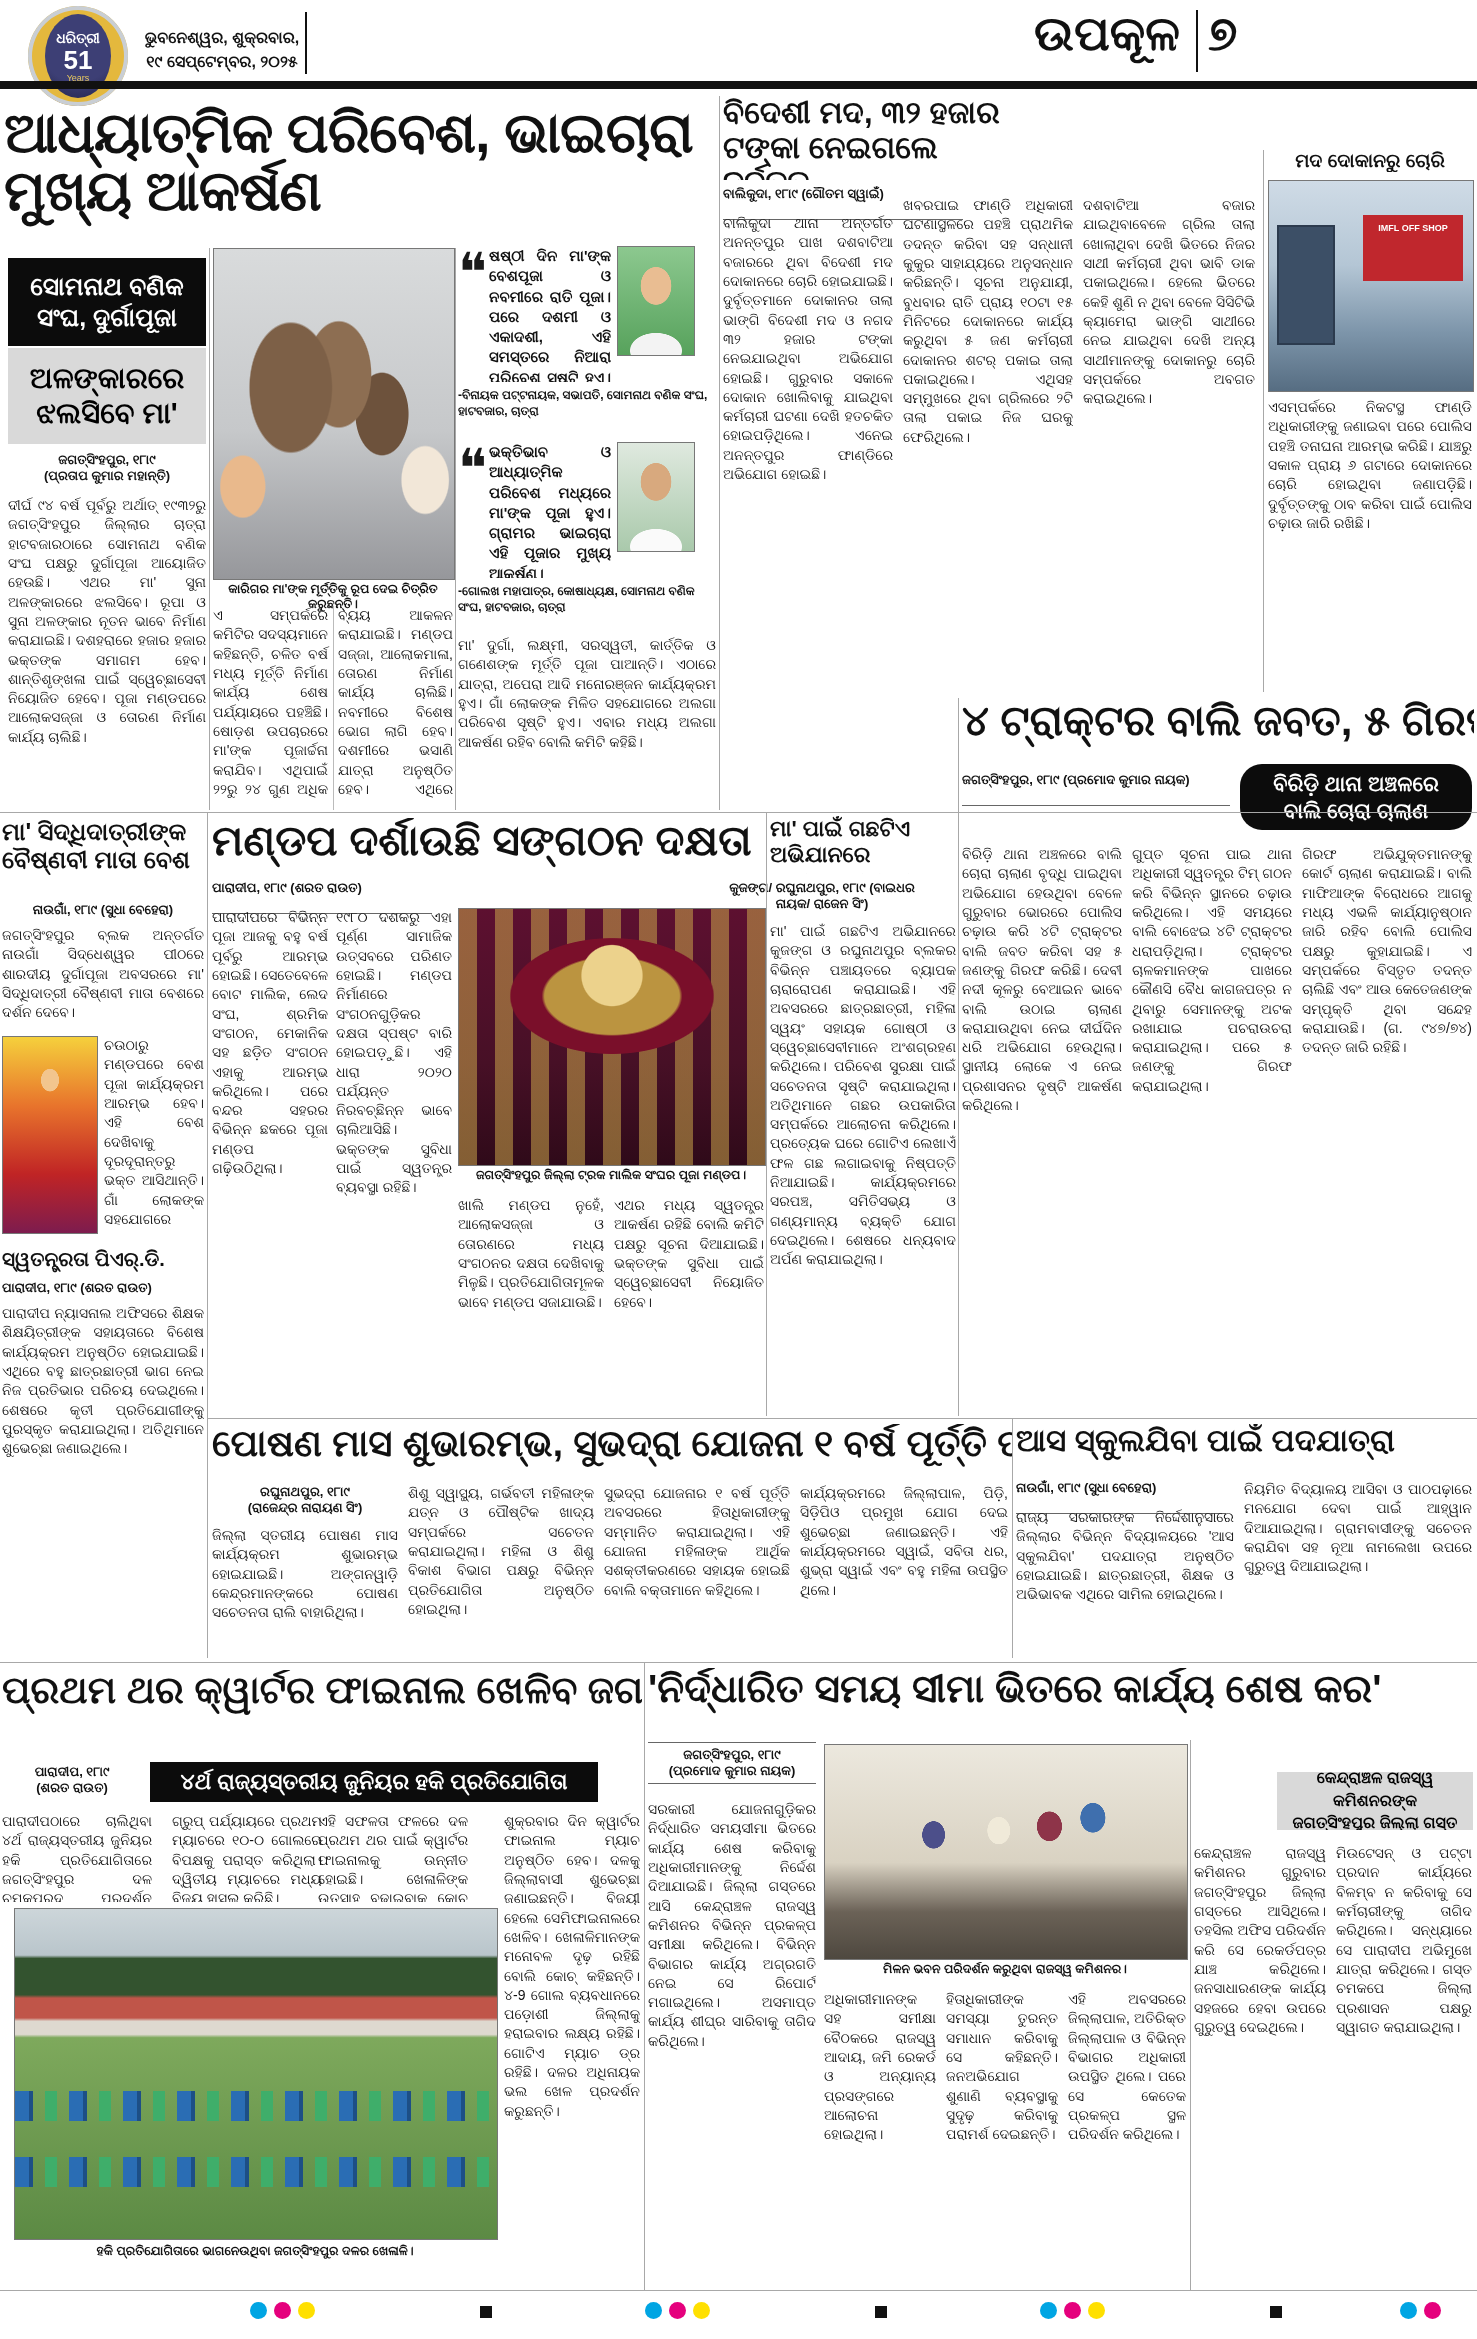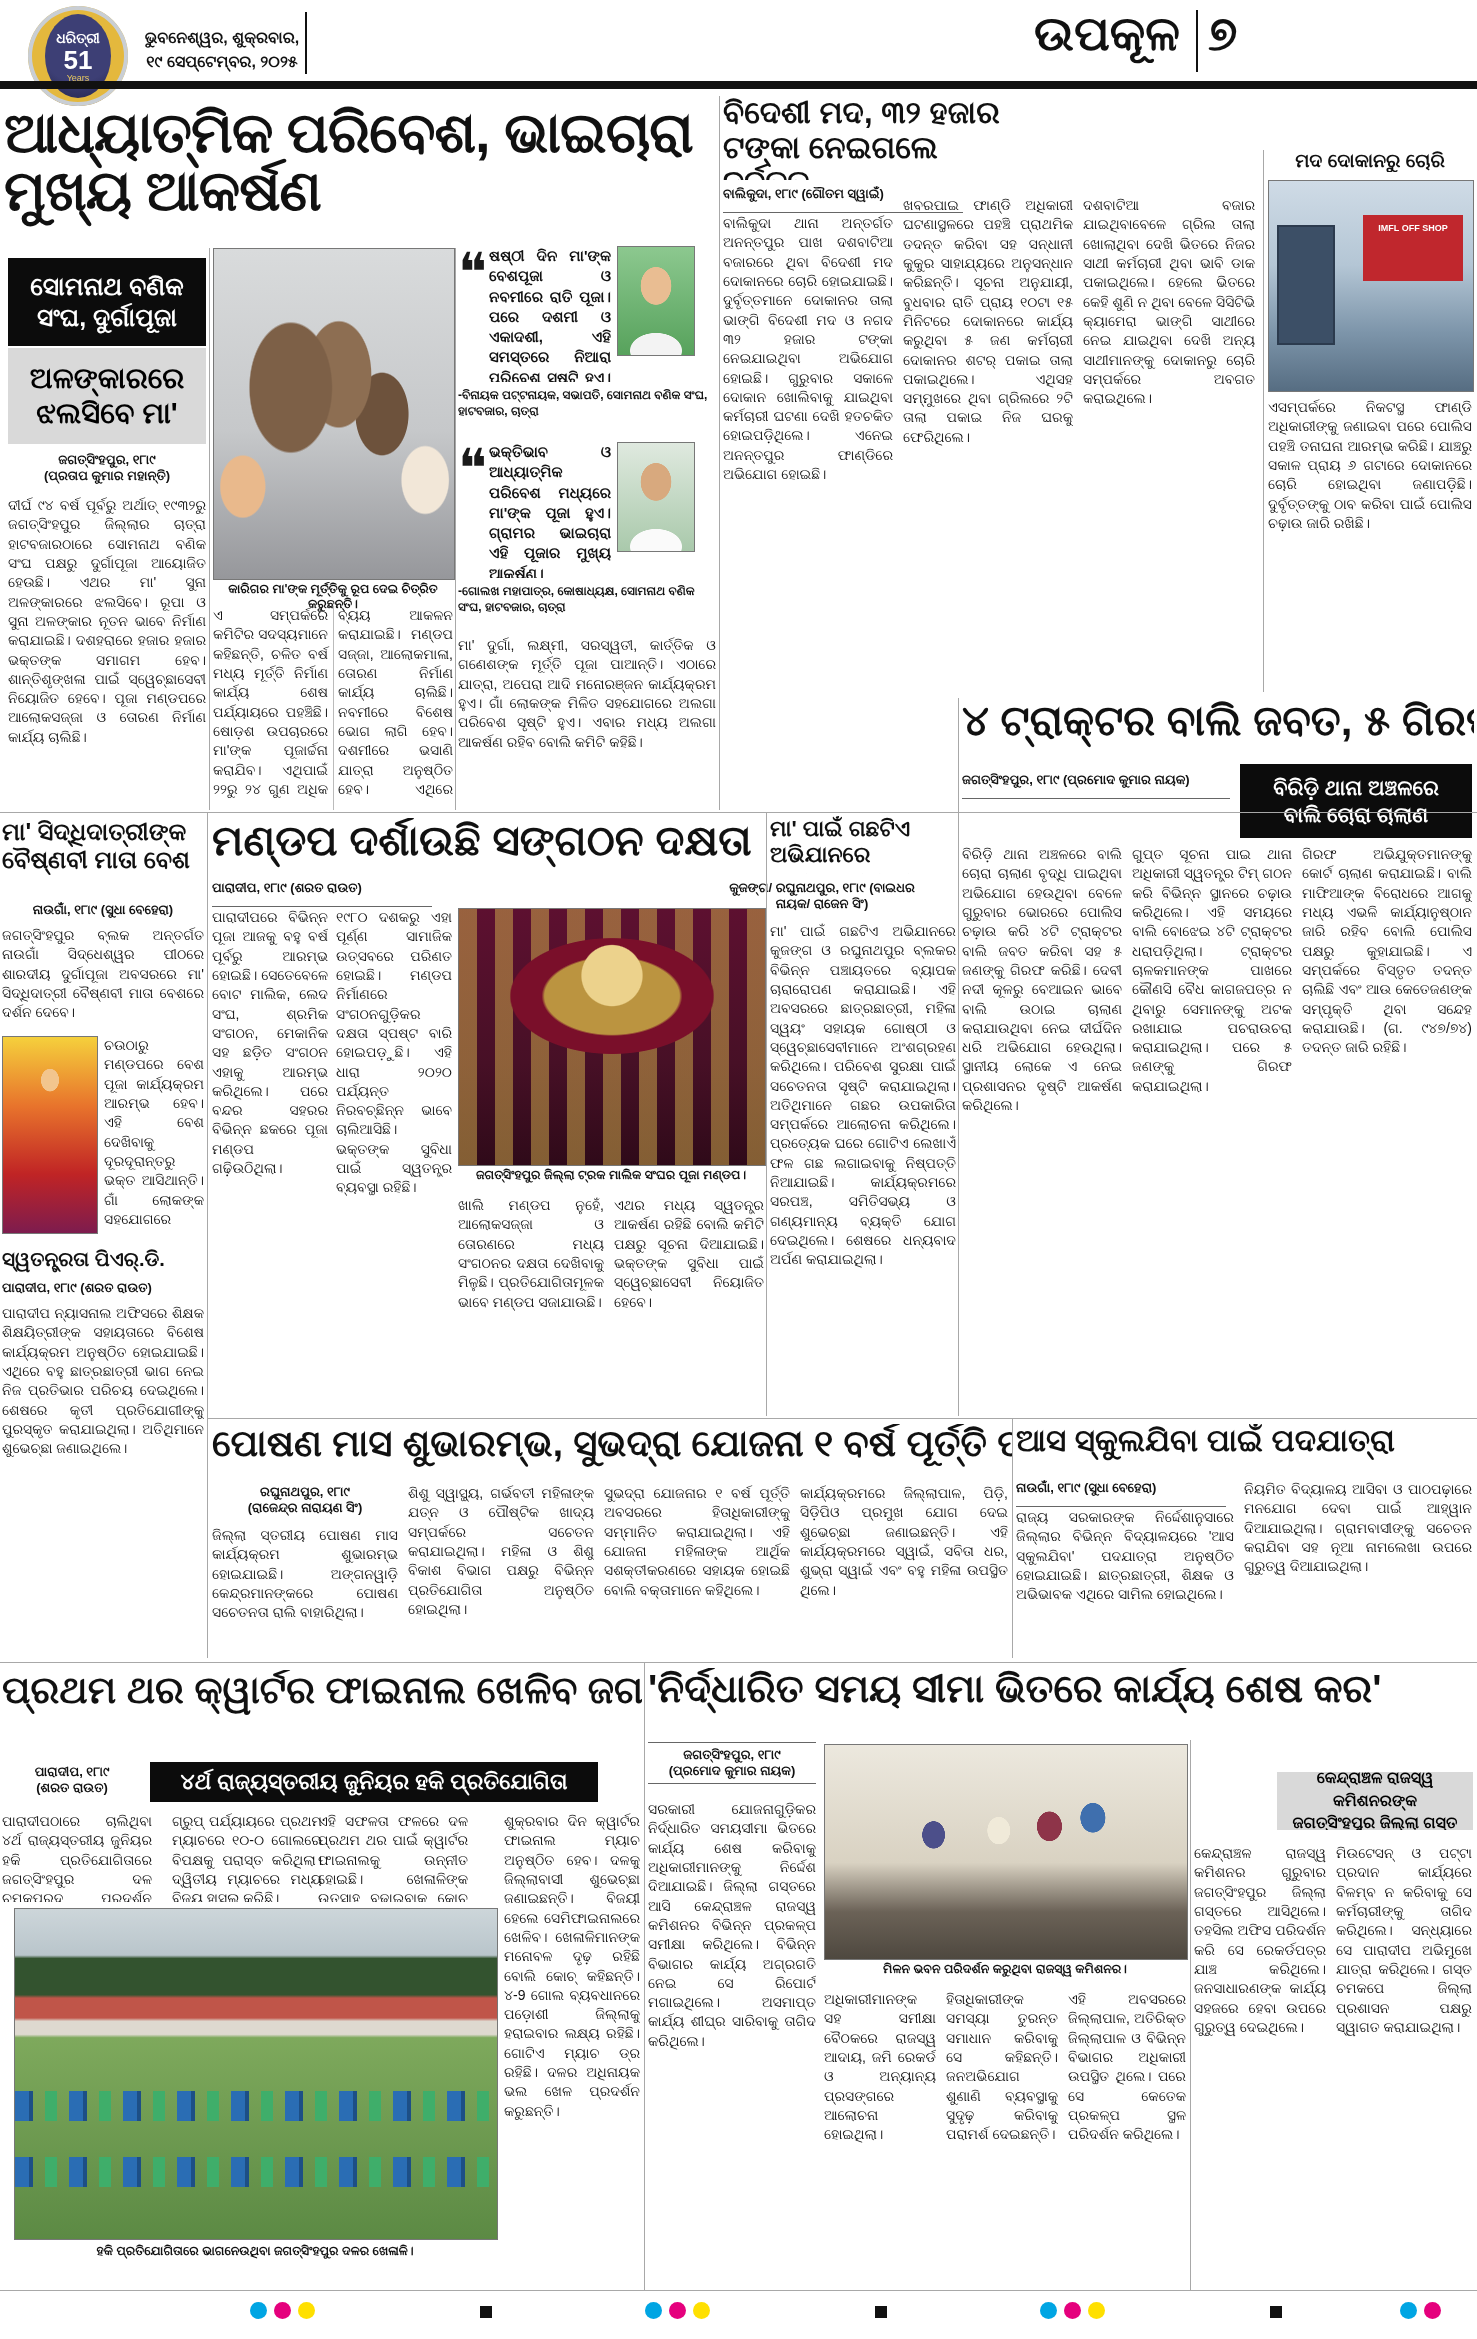--- a/index.html
+++ b/index.html
@@ -7,21 +7,21 @@
        font-family:"Liberation Sans","DejaVu Sans",sans-serif;color:#111;}
   .abs{position:absolute;}
   .vr{position:absolute;width:1px;background:#a8a8a8;}
   .hrule{position:absolute;height:1px;background:#a8a8a8;}
   .blackrule{position:absolute;background:#111;}
   .h-xl{font-weight:bold;font-size:56px;line-height:1.04;letter-spacing:-1px;overflow:hidden;}
   .h-lg{font-weight:bold;font-size:42px;line-height:1.08;overflow:hidden;}
   .h-md{font-weight:bold;font-size:31px;line-height:1.12;overflow:hidden;}
   .h-sm{font-weight:bold;font-size:24px;line-height:1.15;overflow:hidden;}
   .byline{font-size:13px;font-weight:bold;text-align:center;overflow:hidden;}
-  .byline-u{border-bottom:1px solid #666;padding-bottom:10px;}
+  .byline-u{border-bottom:1px solid #666;padding-bottom:17px;}
   .body-txt{font-size:14px;line-height:1.38;text-align:justify;overflow:hidden;word-break:break-word;}
   .cap{font-size:12.5px;font-weight:bold;text-align:center;overflow:hidden;}
   .box-black{background:#0c0c0c;color:#fff;font-weight:bold;text-align:center;
              display:flex;flex-direction:column;justify-content:center;overflow:hidden;}
   .box-gray{background:#d9d9d9;color:#000;font-weight:bold;text-align:center;
             display:flex;flex-direction:column;justify-content:center;overflow:hidden;}
   .photo{position:absolute;overflow:hidden;border:1px solid #777;}
   .quote-mark{font-family:"DejaVu Serif",serif;font-size:54px;line-height:1;color:#1a1a1a;}
   .quote-txt{font-size:15px;font-weight:bold;line-height:1.35;text-align:justify;overflow:hidden;}
   
@@ -137,21 +137,21 @@
 <div class="abs body-txt" style="left:1083px;top:196px;width:172px;height:496px;">ଦଶବାଟିଆ ବଜାର ଯାଇଥିବାବେଳେ ଗ୍ରିଲ ତାଲା ଖୋଲାଥିବା ଦେଖି ଭିତରେ ନିଜର ସାଥୀ କର୍ମଚାରୀ ଥିବା ଭାବି ଡାକ ପକାଇଥିଲେ। ହେଲେ ଭିତରେ କେହି ଶୁଣି ନ ଥିବା ବେଳେ ସିସିଟିଭି କ୍ୟାମେରା ଭାଙ୍ଗି ସାଥୀରେ ନେଇ ଯାଇଥିବା ଦେଖି ଅନ୍ୟ ସାଥୀମାନଙ୍କୁ ଦୋକାନରୁ ଚୋରି ସମ୍ପର୍କରେ ଅବଗତ କରାଇଥିଲେ।</div>
 <div class="abs cap" style="left:1268px;top:150px;width:204px;font-size:19px;">ମଦ ଦୋକାନରୁ ଚୋରି</div>
 <div class="photo ph-shop" style="left:1268px;top:180px;width:204px;height:210px;">
   <div class="shop-shelf"></div>
   <div class="shop-sign">IMFL OFF SHOP</div>
 </div>
 <div class="abs body-txt" style="left:1268px;top:398px;width:204px;height:294px;">ଏସମ୍ପର୍କରେ ନିକଟସ୍ଥ ଫାଣ୍ଡି ଅଧିକାରୀଙ୍କୁ ଜଣାଇବା ପରେ ପୋଲିସ ପହଞ୍ଚି ତନାଘନା ଆରମ୍ଭ କରିଛି। ଯାଞ୍ଚରୁ ସକାଳ ପ୍ରାୟ ୬ ଗଟାରେ ଦୋକାନରେ ଚୋରି ହୋଇଥିବା ଜଣାପଡ଼ିଛି। ଦୁର୍ବୃତ୍ତଙ୍କୁ ଠାବ କରିବା ପାଇଁ ପୋଲିସ ଚଢ଼ାଉ ଜାରି ରଖିଛି।</div>
 
 <div class="abs h-lg" style="left:962px;top:698px;width:512px;height:62px;white-space:nowrap;">୪ ଟ୍ରାକ୍ଟର ବାଲି ଜବତ, ୫ ଗିରଫ</div>
 <div class="abs byline byline-u" style="left:962px;top:772px;width:268px;text-align:left;">ଜଗତ୍‌ସିଂହପୁର, ୧୮ା୯ (ପ୍ରମୋଦ କୁମାର ନାୟକ)</div>
-<div class="abs box-black" style="left:1240px;top:764px;width:232px;height:74px;font-size:21px;line-height:1.3;">
+<div class="abs box-black" style="left:1240px;top:764px;width:232px;height:66px;font-size:21px;line-height:1.3;border-radius:22px;">
   <div>ବିରିଡ଼ି ଥାନା ଅଞ୍ଚଳରେ</div>
   <div>ବାଲି ଚୋରା ଚାଲାଣ</div>
 </div>
 <div class="abs body-txt" style="left:962px;top:845px;width:160px;height:566px;">ବିରିଡ଼ି ଥାନା ଅଞ୍ଚଳରେ ବାଲି ଚୋରା ଚାଲାଣ ବୃଦ୍ଧି ପାଇଥିବା ଅଭିଯୋଗ ହେଉଥିବା ବେଳେ ଗୁରୁବାର ଭୋରରେ ପୋଲିସ ଚଢ଼ାଉ କରି ୪ଟି ଟ୍ରାକ୍ଟର ବାଲି ଜବତ କରିବା ସହ ୫ ଜଣଙ୍କୁ ଗିରଫ କରିଛି। ଦେବୀ ନଦୀ କୂଳରୁ ବେଆଇନ ଭାବେ ବାଲି ଉଠାଇ ଚାଲାଣ କରାଯାଉଥିବା ନେଇ ଦୀର୍ଘଦିନ ଧରି ଅଭିଯୋଗ ହେଉଥିଲା। ସ୍ଥାନୀୟ ଲୋକେ ଏ ନେଇ ପ୍ରଶାସନର ଦୃଷ୍ଟି ଆକର୍ଷଣ କରିଥିଲେ।</div>
 <div class="abs body-txt" style="left:1132px;top:845px;width:160px;height:566px;">ଗୁପ୍ତ ସୂଚନା ପାଇ ଥାନା ଅଧିକାରୀ ସ୍ୱତନ୍ତ୍ର ଟିମ୍ ଗଠନ କରି ବିଭିନ୍ନ ସ୍ଥାନରେ ଚଢ଼ାଉ କରିଥିଲେ। ଏହି ସମୟରେ ବାଲି ବୋଝେଇ ୪ଟି ଟ୍ରାକ୍ଟର ଧରାପଡ଼ିଥିଲା। ଟ୍ରାକ୍ଟର ଚାଳକମାନଙ୍କ ପାଖରେ କୌଣସି ବୈଧ କାଗଜପତ୍ର ନ ଥିବାରୁ ସେମାନଙ୍କୁ ଅଟକ ରଖାଯାଇ ପଚରାଉଚରା କରାଯାଇଥିଲା। ପରେ ୫ ଜଣଙ୍କୁ ଗିରଫ କରାଯାଇଥିଲା।</div>
 <div class="abs body-txt" style="left:1302px;top:845px;width:170px;height:566px;">ଗିରଫ ଅଭିଯୁକ୍ତମାନଙ୍କୁ କୋର୍ଟ ଚାଲାଣ କରାଯାଇଛି। ବାଲି ମାଫିଆଙ୍କ ବିରୋଧରେ ଆଗକୁ ମଧ୍ୟ ଏଭଳି କାର୍ଯ୍ୟାନୁଷ୍ଠାନ ଜାରି ରହିବ ବୋଲି ପୋଲିସ ପକ୍ଷରୁ କୁହାଯାଇଛି। ଏ ସମ୍ପର୍କରେ ବିସ୍ତୃତ ତଦନ୍ତ ଚାଲିଛି ଏବଂ ଆଉ କେତେଜଣଙ୍କ ସମ୍ପୃକ୍ତି ଥିବା ସନ୍ଦେହ କରାଯାଉଛି। (ଗ. ୯୪୭/୭୪) ତଦନ୍ତ ଜାରି ରହିଛି।</div>
 
 <div class="abs h-lg" style="left:212px;top:818px;width:552px;height:56px;white-space:nowrap;">ମଣ୍ଡପ ଦର୍ଶାଉଛି ସଙ୍ଗଠନ ଦକ୍ଷତା</div>
 <div class="abs byline byline-u" style="left:212px;top:880px;width:220px;text-align:left;">ପାରାଦୀପ, ୧୮ା୯ (ଶରତ ରାଉତ)</div>
 <div class="abs body-txt" style="left:212px;top:908px;width:116px;height:506px;">ପାରାଦୀପରେ ବିଭିନ୍ନ ପୂଜା ଆଜକୁ ବହୁ ବର୍ଷ ପୂର୍ବରୁ ଆରମ୍ଭ ହୋଇଛି। ସେତେବେଳେ ବୋଟ ମାଲିକ, ଲେଦ ସଂଘ, ଶ୍ରମିକ ସଂଗଠନ, ମେକାନିକ ସହ ଛଡ଼ିତ ସଂଗଠନ ଏହାକୁ ଆରମ୍ଭ କରିଥିଲେ। ପରେ ବନ୍ଦର ସହରର ବିଭିନ୍ନ ଛକରେ ପୂଜା ମଣ୍ଡପ ଗଢ଼ିଉଠିଥିଲା।</div>

